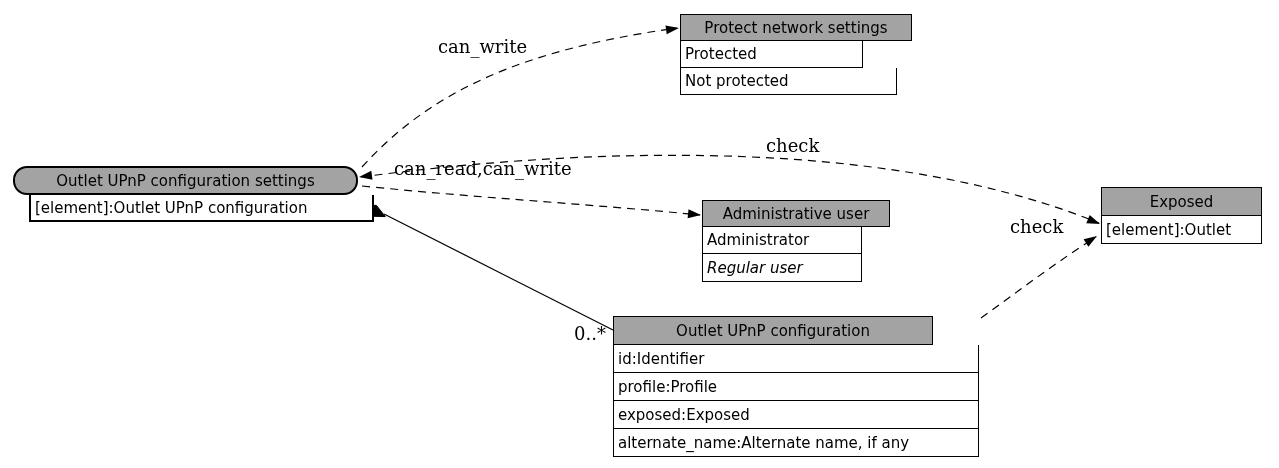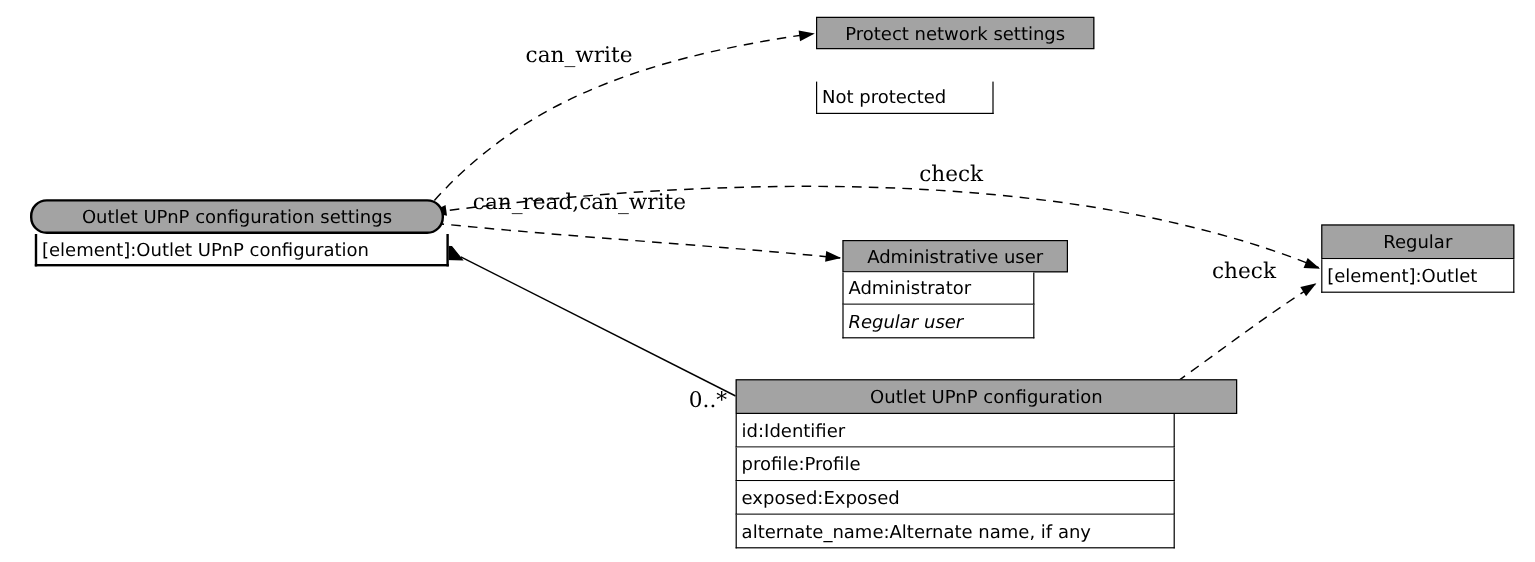--- a/index.html
+++ b/index.html
@@ -42,37 +42,38 @@
     <path d="M362,186 C480,198 590,204 700,215" fill="none" stroke="#000" stroke-width="1.2" stroke-dasharray="8,6"></path>
     <polygon points="701,215 687.6,218.2 688.5,209.2" fill="#000"></polygon>
 
     <path d="M981,318 C1020,290 1058,261 1096,237" fill="none" stroke="#000" stroke-width="1.2" stroke-dasharray="8,6"></path>
     <polygon points="1097,236 1088.4,246.8 1083.6,239.2" fill="#000"></polygon>
 
     <line x1="384" y1="214" x2="613" y2="330" stroke="#000" stroke-width="1.2"></line>
     <polygon points="362,205 376.4,205.4 385.3,216.6 371,216.2" fill="#000" stroke="#000"></polygon>
   </svg>
 
-  <div class="node-header thick" style="left:25px;top:166px;width:345px;height:29px;border-radius:14px;">Outlet UPnP configuration settings</div>
+  <div class="node-header thick" style="left:13px;top:166px;width:345px;height:29px;border-radius:14px;">Outlet UPnP configuration settings</div>
   <div class="node-row thick-row" style="left:13px;top:195px;width:345px;height:27px;margin-left:16px;">[element]:Outlet UPnP configuration</div>
 
   <div class="node-header" style="left:680px;top:14px;width:232px;height:27px;">Protect network settings</div>
-  <div class="node-row" style="left:680px;top:68px;width:148px;height:27px;">Not protected</div>
+  <div class="node-row" style="left:680px;top:41px;width:183px;height:27px;">Protected</div>
+  <div class="node-row" style="left:680px;top:68px;width:217px;height:27px;">Not protected</div>
 
   <div class="node-header" style="left:702px;top:200px;width:188px;height:27px;">Administrative user</div>
   <div class="node-row" style="left:702px;top:227px;width:160px;height:27px;">Administrator</div>
   <div class="node-row" style="left:702px;top:254px;width:160px;height:28px;font-style:italic;">Regular user</div>
 
-  <div class="node-header" style="left:613px;top:316px;width:418px;height:29px;">Outlet UPnP configuration</div>
+  <div class="node-header" style="left:613px;top:316px;width:320px;height:29px;">Outlet UPnP configuration</div>
   <div class="node-row" style="left:613px;top:345px;width:366px;height:28px;">id:Identifier</div>
   <div class="node-row" style="left:613px;top:373px;width:366px;height:28px;">profile:Profile</div>
   <div class="node-row" style="left:613px;top:401px;width:366px;height:28px;">exposed:Exposed</div>
   <div class="node-row" style="left:613px;top:429px;width:366px;height:28px;">alternate_name:Alternate name, if any</div>
 
-  <div class="node-header" style="left:1101px;top:187px;width:161px;height:29px;">Regular</div>
+  <div class="node-header" style="left:1101px;top:187px;width:161px;height:29px;">Exposed</div>
   <div class="node-row" style="left:1101px;top:216px;width:161px;height:28px;">[element]:Outlet</div>
 
   <div class="edge-label" style="left:438px;top:36px;">can_write</div>
   <div class="edge-label" style="left:394px;top:158px;">can_read,can_write</div>
   <div class="edge-label" style="left:766px;top:135px;">check</div>
   <div class="edge-label" style="left:1010px;top:216px;">check</div>
   <div class="edge-label" style="left:574px;top:323px;">0..*</div>
 
 </div>
 

